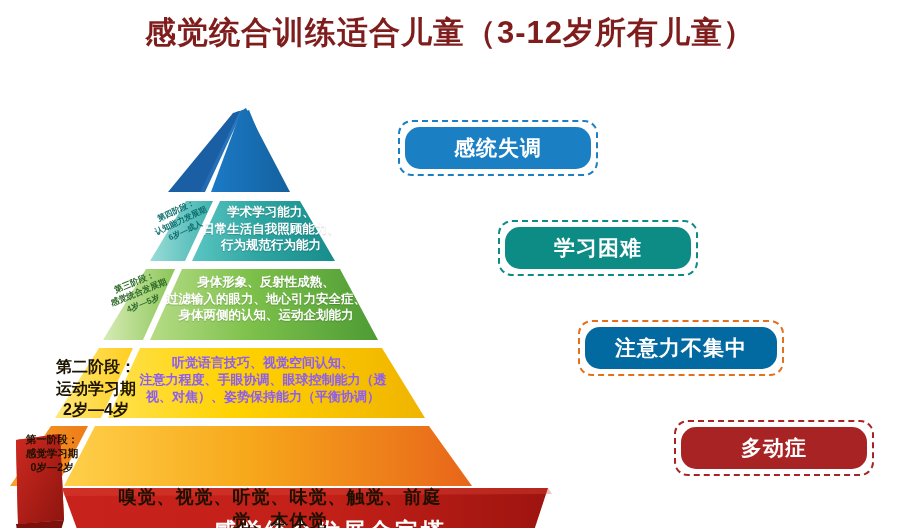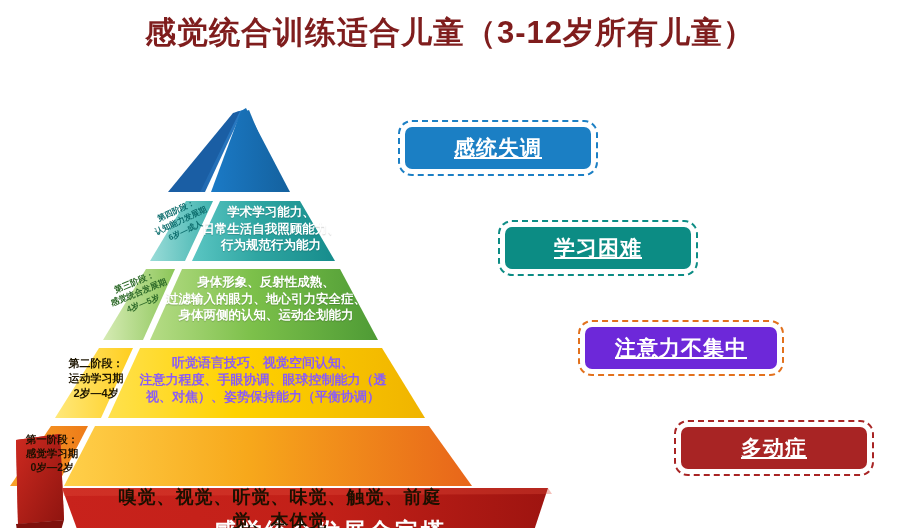--- a/index.html
+++ b/index.html
@@ -32,23 +32,23 @@
     position:absolute;font-weight:bold;line-height:1.35;text-align:center;
     white-space:pre-line;pointer-events:none;
   }
 
   
   .callout{
     position:absolute;border-radius:14px;display:flex;align-items:center;
     justify-content:center;box-sizing:border-box;
   }
   .callout .inner{
-    width:100%;height:100%;border-radius:7px;display:flex;align-items:center;
+    width:100%;height:100%;border-radius:15px;display:flex;align-items:center;
     justify-content:center;color:#fff;font-weight:bold;font-size:21px;
-    letter-spacing:1px;box-sizing:border-box;text-decoration:underline;
+    letter-spacing:1px;box-sizing:border-box;
   }
 </style>
 </head>
 <body style="background: rgb(255, 255, 255);">
 
 <div id="stage">
 
   <div class="title" style="color: #7f1d1d;">感觉统合训练适合儿童（3-12岁所有儿童）</div>
 
   <div id="pyramid">
@@ -170,21 +170,21 @@
 日常生活自我照顾能力、
 行为规范行为能力</div>
 
     <div class="side-text" style="left:100px;top:188px;width:78px;font-size:8.5px;color:#2F6B2A;transform:rotate(-22deg);transform-origin:50% 50%;">第三阶段：
 感觉统合发展期
 4岁—5岁</div>
     <div class="band-text" style="left:158px;top:186px;width:216px;font-size:12.5px;">身体形象、反射性成熟、
 过滤输入的眼力、地心引力安全症、
 身体两侧的认知、运动企划能力</div>
 
-    <div class="side-text" style="left:52px;top:268px;width:88px;font-size:11px;color:#1c1400;text-align:center;">第二阶段：
+    <div class="side-text" style="left:52px;top:268px;width:88px;font-size:16px;color:#1c1400;text-align:center;">第二阶段：
 运动学习期
 2岁—4岁</div>
     <div class="band-text" style="left:118px;top:266px;width:290px;font-size:13px;color:#8b5cf6;text-shadow:none;">听觉语言技巧、视觉空间认知、
 注意力程度、手眼协调、眼球控制能力（透
 视、对焦）、姿势保持能力（平衡协调）</div>
 
     <div class="side-text" style="left:8px;top:344px;width:88px;font-size:10.5px;color:#1c1000;text-align:center;">第一阶段：
 感觉学习期
 0岁—2岁</div>
     <div class="band-text" style="left:112px;top:358px;width:336px;font-size:18px;color:#1c1000;text-shadow:none;letter-spacing:1px;margin-top:40px;">嗅觉、视觉、听觉、味觉、触觉、前庭觉、本体觉</div>
@@ -192,20 +192,20 @@
 
   <div class="callout" style="left: 398px; top: 120px; width: 200px; height: 56px; padding: 5px; border: 2px dashed rgb(27, 127, 196);">
     <div class="inner" style="background: rgb(27, 127, 196);">感统失调</div>
   </div>
 
   <div class="callout" style="left: 498px; top: 220px; width: 200px; height: 56px; padding: 5px; border: 2px dashed rgb(12, 140, 132);">
     <div class="inner" style="background: rgb(12, 140, 132);">学习困难</div>
   </div>
 
   <div class="callout" style="left: 578px; top: 320px; width: 206px; height: 56px; padding: 5px; border: 2px dashed rgb(226, 113, 29);">
-    <div class="inner" style="background: #6d28d9;">注意力不集中</div>
+    <div class="inner" style="background: #0369a1;">注意力不集中</div>
   </div>
 
   <div class="callout" style="left: 674px; top: 420px; width: 200px; height: 56px; padding: 5px; border: 2px dashed rgb(168, 36, 36); justify-content: flex-end;">
     <div class="inner" style="background: rgb(168, 36, 36);">多动症</div>
   </div>
 
 </div>
 
 </body></html>

